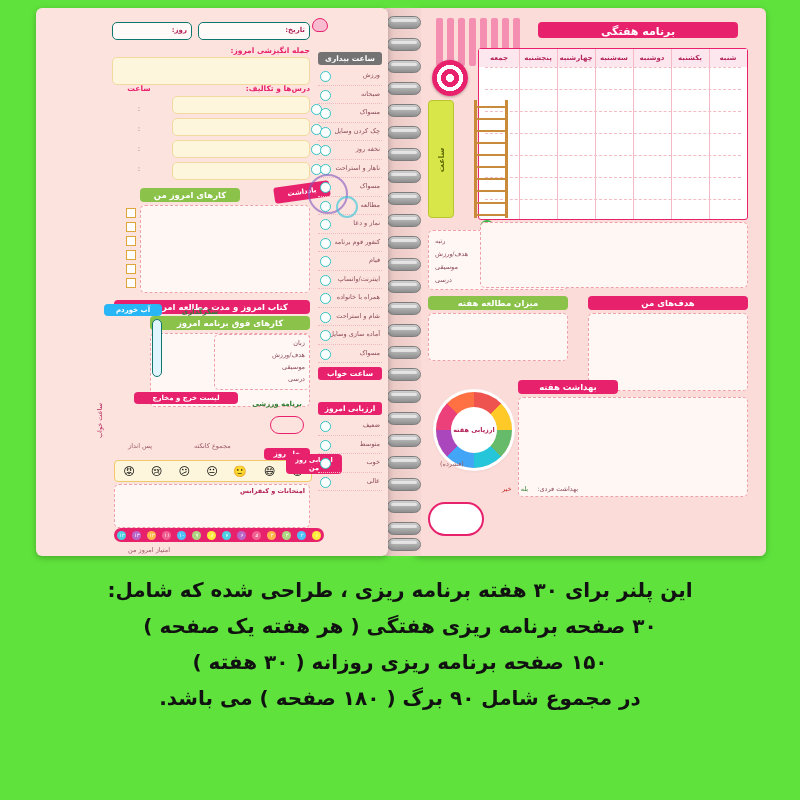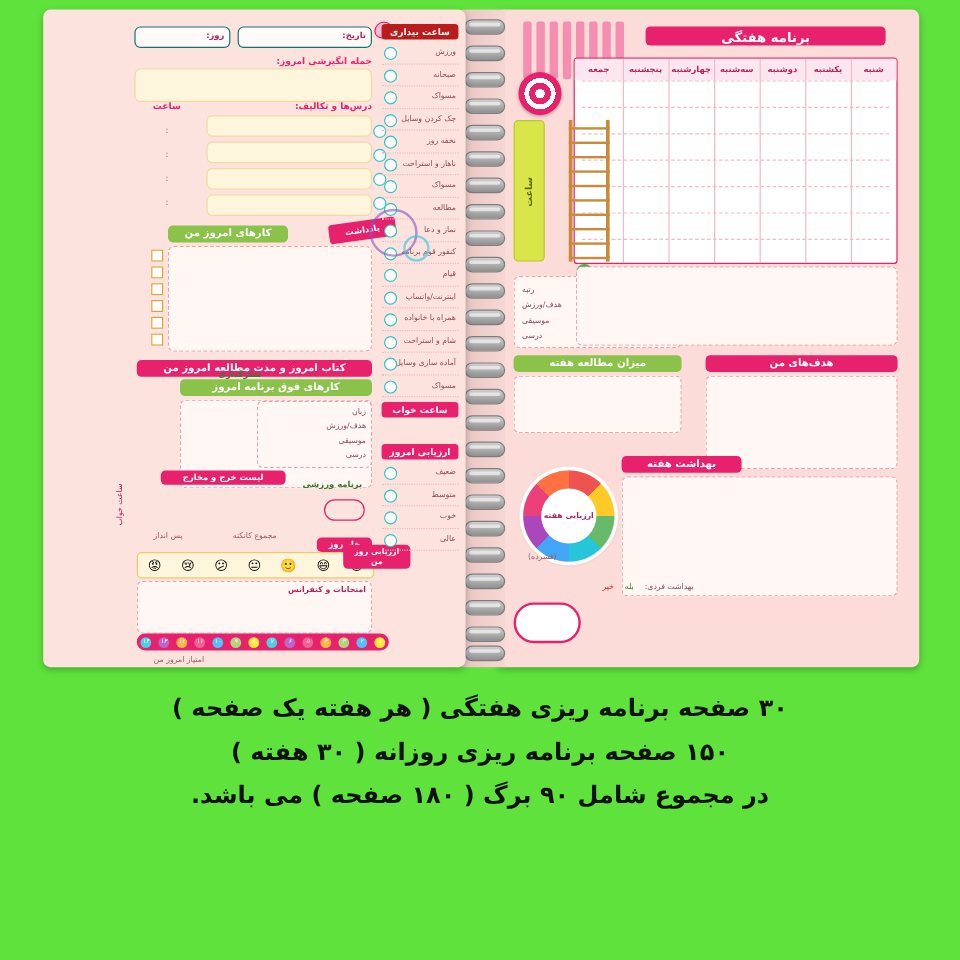--- a/index.html
+++ b/index.html
@@ -41,21 +41,21 @@
   .wheel{position:absolute;left:22px;top:384px;width:76px;height:76px;border-radius:50%;
     background:conic-gradient(#ef5350 0 45deg,#ffca28 45deg 90deg,#66bb6a 90deg 135deg,#26c6da 135deg 180deg,#42a5f5 180deg 225deg,#ab47bc 225deg 270deg,#ec407a 270deg 315deg,#ff7043 315deg 360deg);
     box-shadow:0 0 0 3px #fff,0 1px 4px rgba(0,0,0,.3);}
   .wheelCenter{position:absolute;left:15px;top:15px;width:46px;height:46px;border-radius:50%;background:#fff;display:flex;align-items:center;justify-content:center;text-align:center;font-size:6.5px;color:#b4245a;font-weight:bold;line-height:1.3;}
 
   
   .chk{position:absolute;width:9px;height:9px;border-radius:50%;border:1.6px solid #34c3c3;background:#fff;}
   .sqchk{position:absolute;width:8px;height:8px;border:1.4px solid #e0a53a;background:#fff;}
   .sidebar{position:absolute;left:8px;top:24px;width:66px;}
   .sideItem{position:relative;height:17.5px;border-bottom:1px dotted #f0b9c2;font-size:6.5px;color:#8d4b59;text-align:right;padding-right:2px;line-height:17.5px;}
-  .sideHdr{background:#b91c1c;color:#fff;font-size:7.5px;font-weight:bold;text-align:center;border-radius:3px;padding:2px 0;margin-bottom:2px;}
+  .sideHdr{background:#737373;color:#fff;font-size:7.5px;font-weight:bold;text-align:center;border-radius:3px;padding:2px 0;margin-bottom:2px;margin-top:32px;}
 
   .emojiRow{position:absolute;left:78px;top:452px;width:196px;height:20px;background:#fdf6dc;border:1px solid #f0c96a;border-radius:4px;display:flex;align-items:center;justify-content:space-around;font-size:11px;}
   .dots{position:absolute;left:78px;bottom:14px;width:210px;height:14px;background:#e8216d;border-radius:7px;display:flex;align-items:center;justify-content:space-around;}
   .dots i{width:9px;height:9px;border-radius:50%;display:inline-block;font-size:5px;color:#fff;text-align:center;line-height:9px;}
 
   
   .caption{position:absolute;left:0;top:575px;width:800px;text-align:center;color:#111;direction:rtl;}
   .caption p{margin:0 0 6px 0;font-size:20px;line-height:1.5;font-weight:bold;}
 </style>
 </head>
@@ -253,20 +253,24 @@
 
         <div class="bx" style="right:78px;top:308px;width:160px;">
           <div class="hdr" style="background:#8bc34a;">کارهای فوق برنامه امروز</div>
           <div class="dashbox" style="height:72px;margin-top:3px;"></div>
         </div>
 
         <div class="bx" style="right:152px;top:300px;width:72px;">
           <div style="font-size:7px;color:#2e7d32;font-weight:bold;text-align:center;">شکرگذاری</div>
         </div>
 
+        <div class="bx" style="right:226px;top:296px;width:58px;">
+          <div class="hdr" style="background:#29b6f6;font-size:7px;">آب خوردم</div>
+          <div class="solidbox" style="height:56px;margin-top:3px;background:#e1f5fe;"></div>
+        </div>
 
         <div class="bx" style="right:150px;top:384px;width:104px;">
           <div class="hdr" style="background:#e8216d;font-size:7px;">لیست خرج و مخارج</div>
         </div>
 
         <div class="bx" style="right:78px;top:392px;width:66px;">
           <div style="font-size:7px;color:#2e7d32;font-weight:bold;text-align:center;">برنامه ورزشی</div>
         </div>
         <div class="bx" style="right:84px;top:408px;width:34px;height:18px;border:1.6px solid #e8216d;border-radius:9px;"></div>
 
@@ -352,18 +356,19 @@
         </div>
 
         <div class="bx" style="right:40px;top:166px;width:40px;height:40px;border-radius:50%;border:2px solid #7e57c2;opacity:.6;"></div>
         <div class="bx" style="right:30px;top:188px;width:22px;height:22px;border-radius:50%;border:2px solid #26c6da;opacity:.6;"></div>
       </div>
 
     </div>
   </div>
 
   <div class="caption">
+    <p>این پلنر برای ۳۰ هفته برنامه ریزی ، طراحی شده که شامل:</p>
     <p>۳۰ صفحه برنامه ریزی هفتگی ( هر هفته یک صفحه )</p>
     <p>۱۵۰ صفحه برنامه ریزی روزانه ( ۳۰ هفته )</p>
     <p>در مجموع شامل ۹۰ برگ ( ۱۸۰ صفحه ) می باشد.</p>
   </div>
 
 </div>
 
 </body></html>

